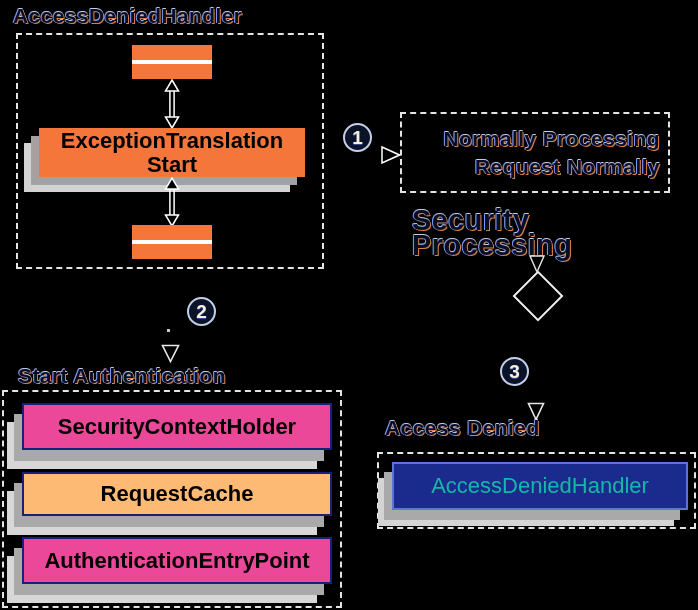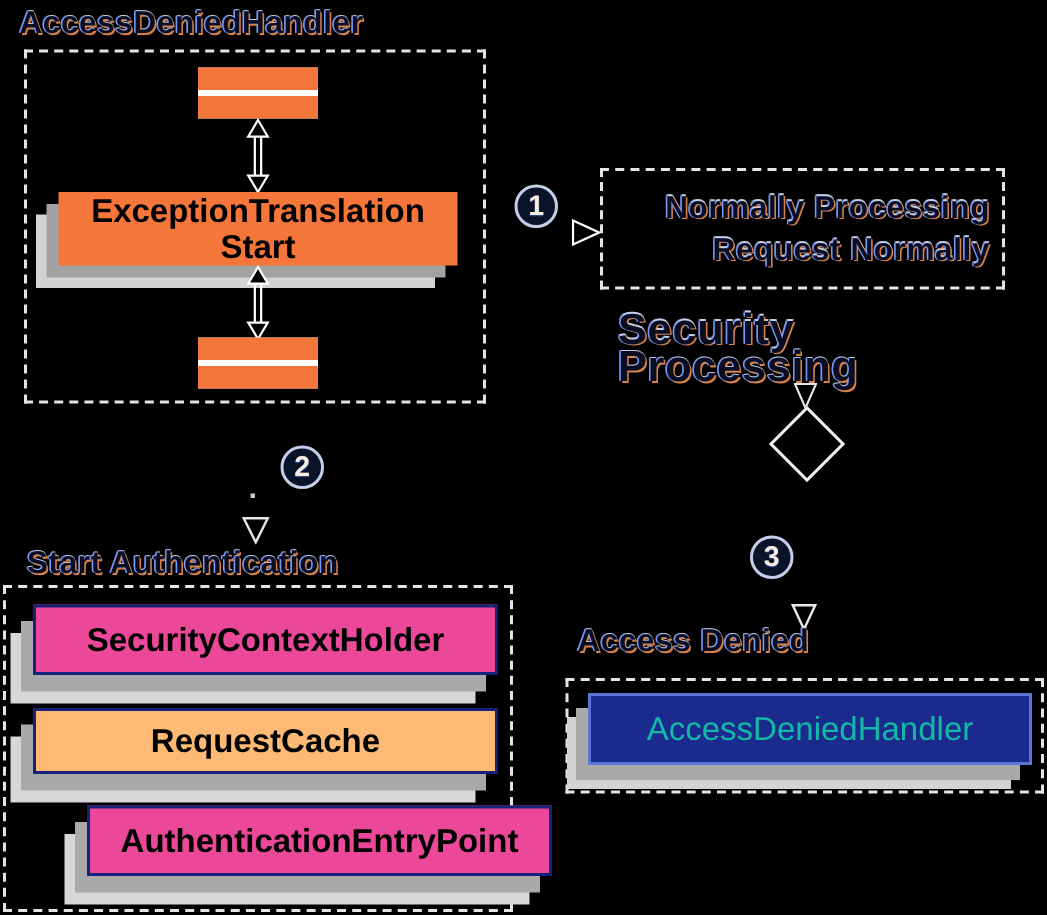--- a/index.html
+++ b/index.html
@@ -133,21 +133,21 @@
   <div class="abs etch" style="left:18px;top:364px;font-size:21px;">Start Authentication</div>
 
   <div class="dashedbox" style="left:2px;top:390px;width:340px;height:218px;"></div>
 
   <div class="stackbox blue" style="top:403px;">
     <span>SecurityContextHolder</span>
   </div>
   <div class="stackbox gray" style="top:472px;height:44px;">
     <span>RequestCache</span>
   </div>
-  <div class="stackbox blue" style="top:537px;margin-left:36px;">
+  <div class="stackbox blue" style="top:537px;">
     <span>AuthenticationEntryPoint</span>
   </div>
 
   <div class="badge" style="left:500px;top:357px;">3</div>
 
   <svg class="abs" style="left:527px;top:402px;" width="18" height="19" viewBox="0 0 18 19">
     <polygon points="1.5,1.5 16.5,1.5 9,17.5" fill="#000" stroke="#e8e8e8" stroke-width="1.6"></polygon>
   </svg>
 
   <div class="abs etch" style="left:385px;top:416px;font-size:21px;">Access Denied</div>

